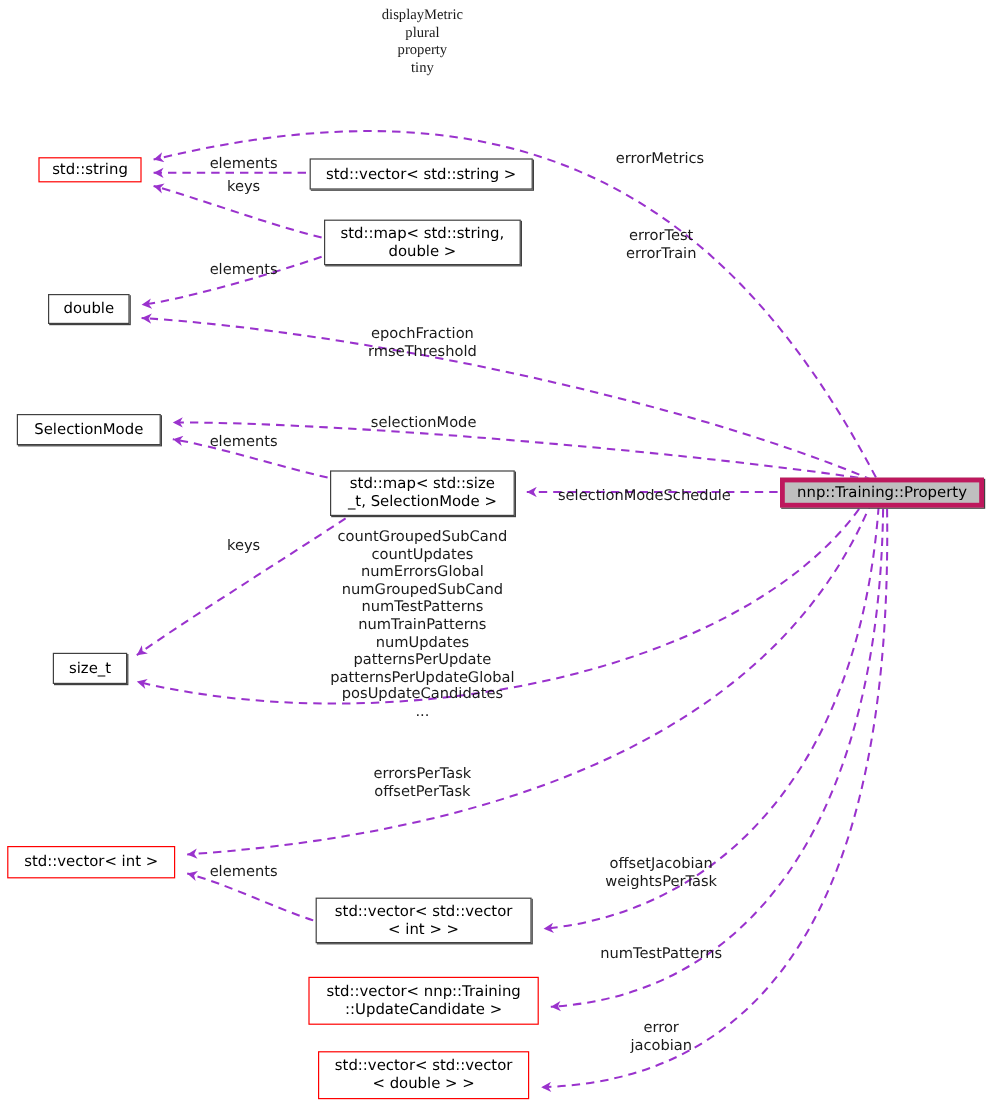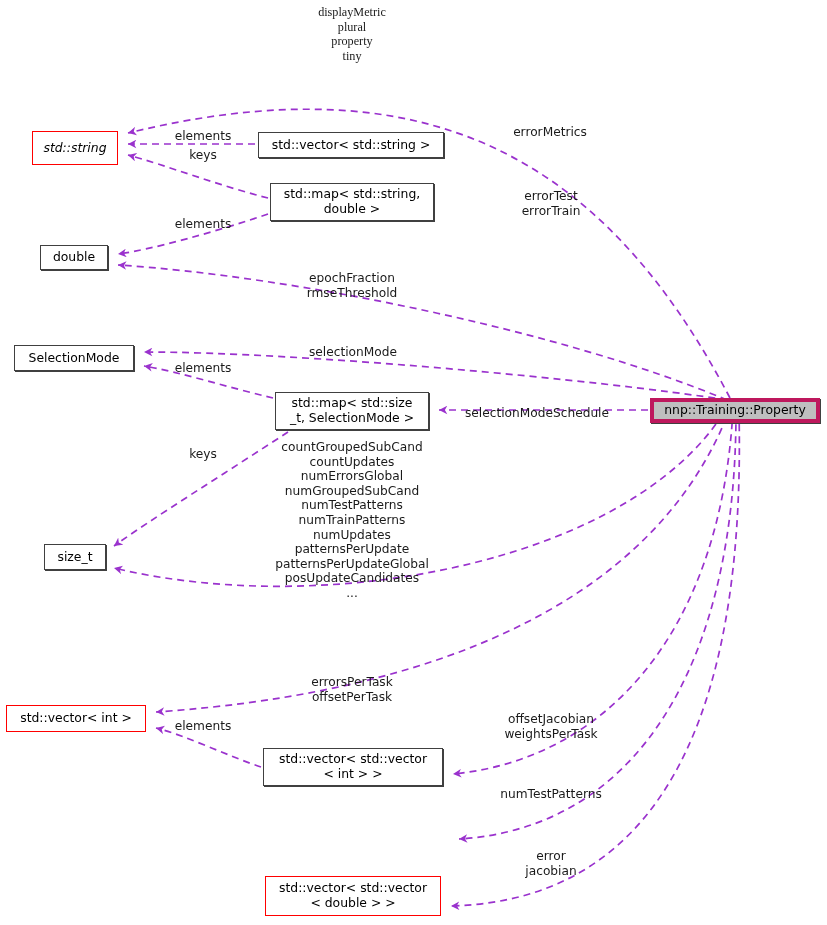--- a/index.html
+++ b/index.html
@@ -56,41 +56,43 @@
       <path d="M261,767 C230,757 185,735 156,728"></path>
 
       <path d="M733,410 C720,640 600,760 453,774"></path>
 
       <path d="M736,412 C736,660 640,828 459,839"></path>
 
       <path d="M739,412 C745,680 680,900 451,906"></path>
     </g>
   </svg>
 
-  <div class="node red-border" style="left:32px;top:131px;width:86px;height:34px;font-style:italic;">std::string</div>
+  <div class="node red-border" style="left:32px;top:131px;width:86px;height:21px;">std::string</div>
 
   <div class="node gray-border" style="left:40px;top:245px;width:68px;height:25px;">double</div>
 
   <div class="node gray-border" style="left:14px;top:345px;width:120px;height:26px;">SelectionMode</div>
 
   <div class="node gray-border" style="left:44px;top:544px;width:62px;height:26px;">size_t</div>
 
   <div class="node red-border" style="left:6px;top:705px;width:140px;height:27px;">std::vector&lt; int &gt;</div>
 
   <div class="node gray-border" style="left:258px;top:132px;width:186px;height:26px;">std::vector&lt; std::string &gt;</div>
 
   <div class="node gray-border" style="left:270px;top:183px;width:164px;height:38px;">std::map&lt; std::string,
 double &gt;</div>
 
   <div class="node gray-border" style="left:275px;top:392px;width:154px;height:38px;">std::map&lt; std::size
 _t, SelectionMode &gt;</div>
 
   <div class="node gray-border" style="left:263px;top:748px;width:180px;height:38px;">std::vector&lt; std::vector
 &lt; int &gt; &gt;</div>
 
+  <div class="node red-border" style="left:257px;top:814px;width:192px;height:40px;">std::vector&lt; nnp::Training
+::UpdateCandidate &gt;</div>
 
   <div class="node red-border" style="left:265px;top:876px;width:176px;height:40px;">std::vector&lt; std::vector
 &lt; double &gt; &gt;</div>
 
   <div class="node current" style="left:650px;top:398px;width:170px;height:25px;">nnp::Training::Property</div>
 
   <div class="elabel" style="left:272px;top:5px;width:160px;font-family:Liberation Serif, serif;">displayMetric
 plural
 property
 tiny</div>
@@ -122,21 +124,21 @@
 numErrorsGlobal
 numGroupedSubCand
 numTestPatterns
 numTrainPatterns
 numUpdates
 patternsPerUpdate
 patternsPerUpdateGlobal
 posUpdateCandidates
 ...</div>
 
-  <div class="elabel" style="left:277px;top:637px;width:150px;margin-top:38px;">errorsPerTask
+  <div class="elabel" style="left:277px;top:637px;width:150px;">errorsPerTask
 offsetPerTask</div>
 
   <div class="elabel" style="left:153px;top:719px;width:100px;">elements</div>
 
   <div class="elabel" style="left:481px;top:712px;width:140px;">offsetJacobian
 weightsPerTask</div>
 
   <div class="elabel" style="left:471px;top:787px;width:160px;">numTestPatterns</div>
 
   <div class="elabel" style="left:481px;top:849px;width:140px;">error

